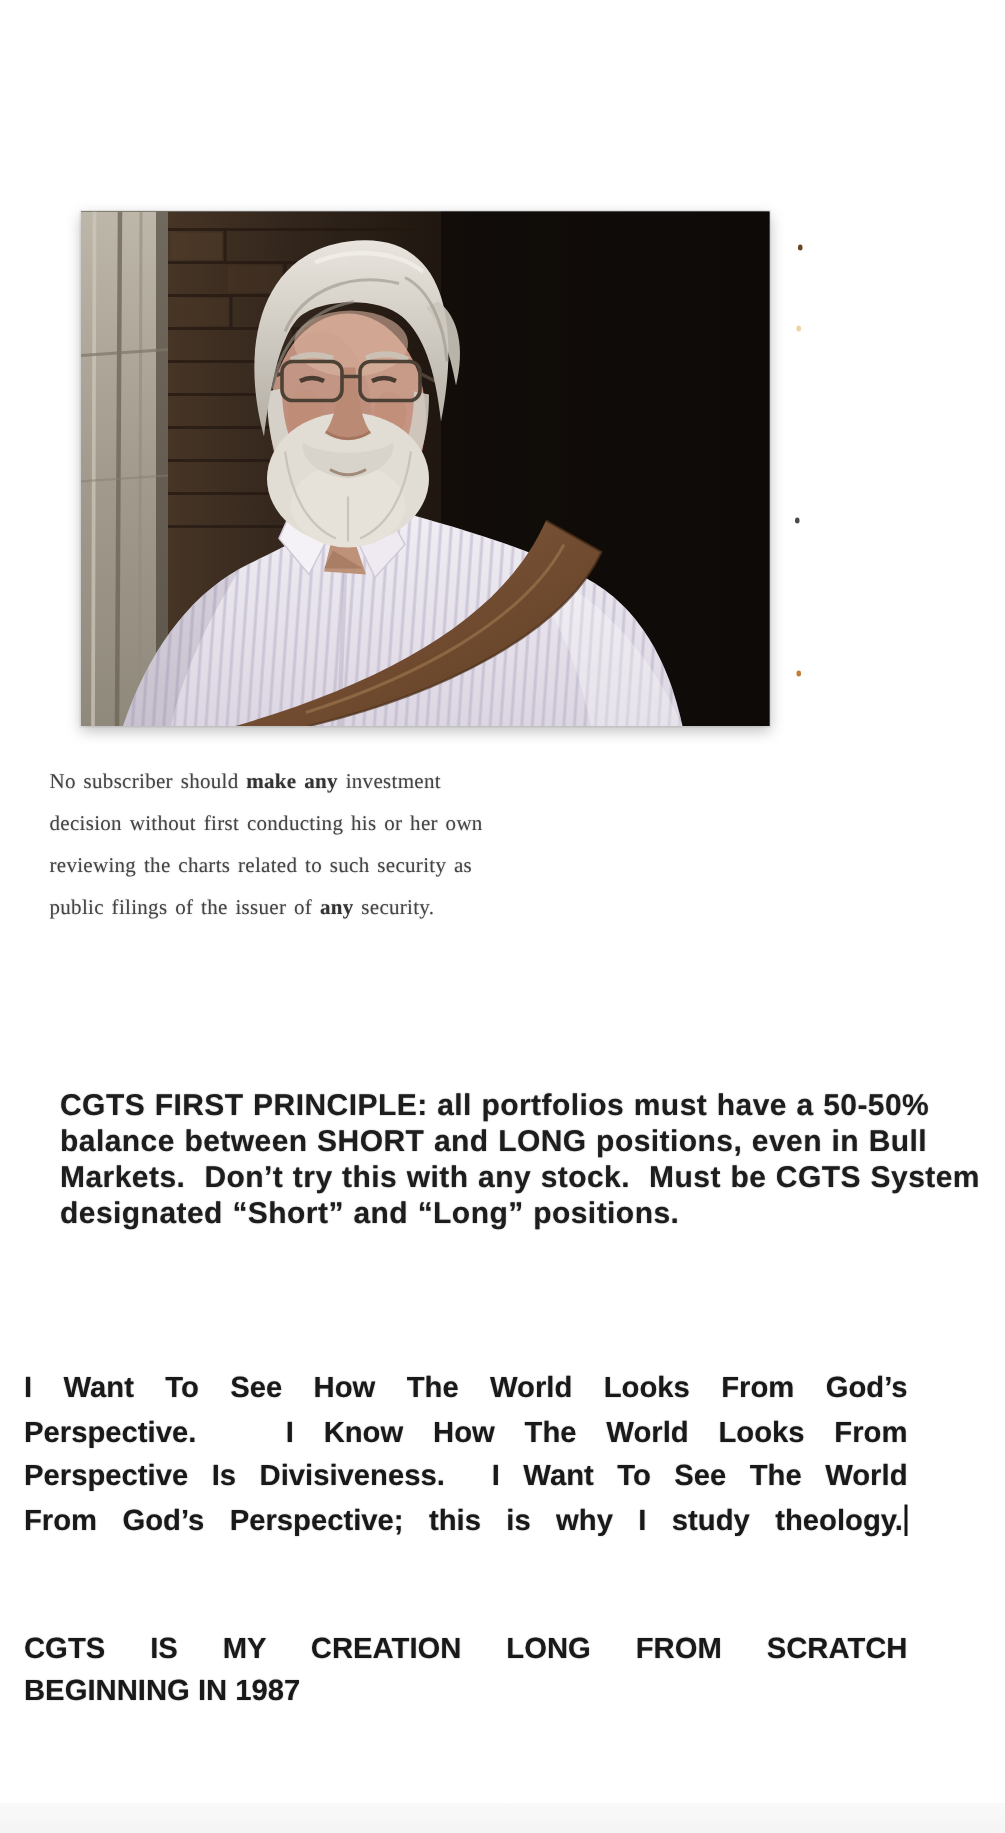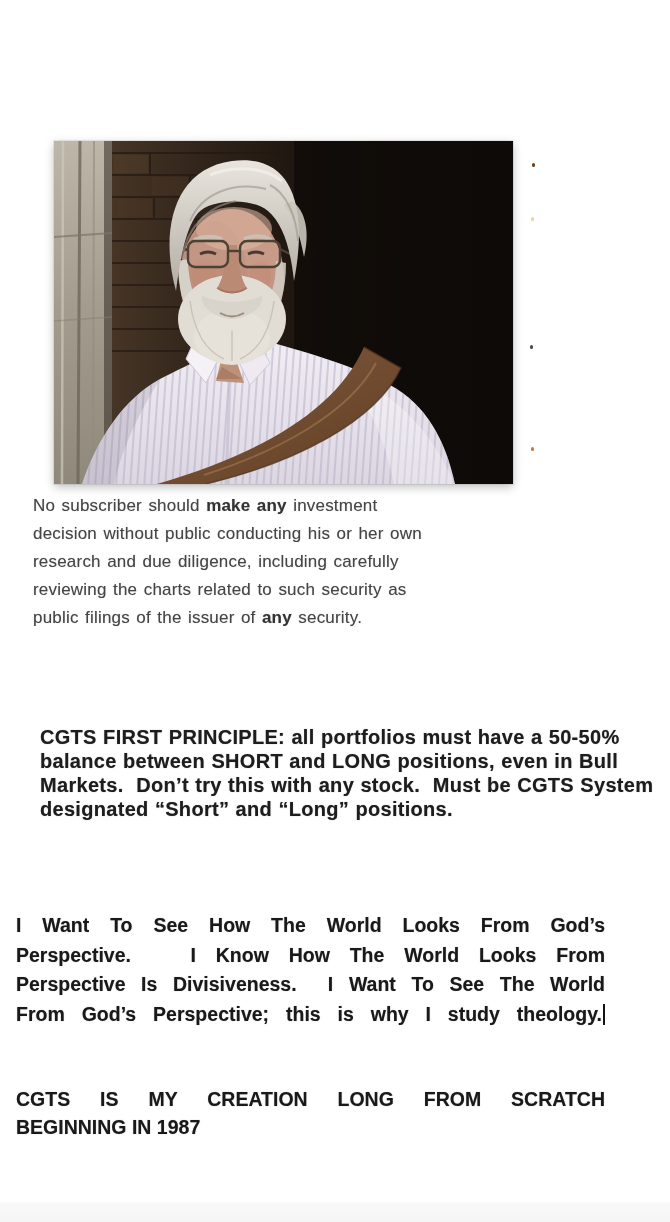--- a/index.html
+++ b/index.html
@@ -13,24 +13,25 @@
     position:absolute;left:54px;top:141px;width:459px;height:343px;margin:0;
     background:#181410;
     box-shadow:0 0 0 1px rgba(0,0,0,0.07), 0 3px 9px rgba(0,0,0,0.25);
   }
   .photo svg{display:block;width:100%;height:100%;filter:blur(0.4px) saturate(0.95);}
   
   .para{position:absolute;}
   .line{white-space:nowrap;}
   .line.j{white-space:normal;text-align:justify;text-align-last:justify;}
   .p1{
-    left:33px;top:492px;width:545px;
-    font-size:17px;line-height:28px;font-weight:400;color:#454545;
+    left:33px;top:508px;width:545px;
+    font-size:14px;line-height:28px;font-weight:400;color:#454545;
     letter-spacing:0.2px;word-spacing:1.5px;
     text-shadow:0 0 1px rgba(70,70,70,0.38);
+    font-family:Liberation Serif, serif;
   }
   .p1 .b{font-weight:700;color:#333333;}
   .p2{
     left:40px;top:725px;width:622px;
     font-size:20px;line-height:24px;font-weight:700;color:#1d1d1d;
     letter-spacing:0.3px;word-spacing:0.5px;
     text-shadow:0 0 1px rgba(0,0,0,0.45);
   }
   .p3{
     left:16px;top:911px;width:589px;
@@ -176,22 +177,21 @@
 
   <div>
       <div class="speck" style="left: 532px; top: 163px; width: 3px; height: 4px; background: rgb(106, 69, 34);"></div>
       <div class="speck" style="left: 531px; top: 217px; width: 3px; height: 4px; background: rgb(238, 211, 165);"></div>
       <div class="speck" style="left: 530px; top: 345px; width: 3px; height: 4px; background: rgb(79, 74, 69);"></div>
       <div class="speck" style="left: 531px; top: 447px; width: 3px; height: 4px; background: rgb(197, 122, 54);"></div>
     </div>
 
   <div class="para p1">
       <div class="line"><span>No subscriber should </span><span class="b">make any</span><span> investment</span></div>
-      <div class="line"><span>decision without public conducting his or her own</span></div>
-      <div class="line"><span>research and due diligence, including carefully</span></div>
+      <div class="line"><span>decision without first conducting his or her own</span></div>
       <div class="line"><span>reviewing the charts related to such security as</span></div>
       <div class="line"><span>public filings of the issuer of </span><span class="b">any</span><span> security.</span></div>
     </div>
   <div class="para p2">
       <div class="line"><span class="b">CGTS FIRST PRINCIPLE: all portfolios must have a 50-50%</span></div>
       <div class="line"><span class="b">balance between SHORT and LONG positions, even in Bull</span></div>
       <div class="line"><span class="b">Markets.&nbsp; Don’t try this with any stock.&nbsp; Must be CGTS System</span></div>
       <div class="line"><span class="b">designated “Short” and “Long” positions.</span></div>
     </div>
   <div class="para p3">

